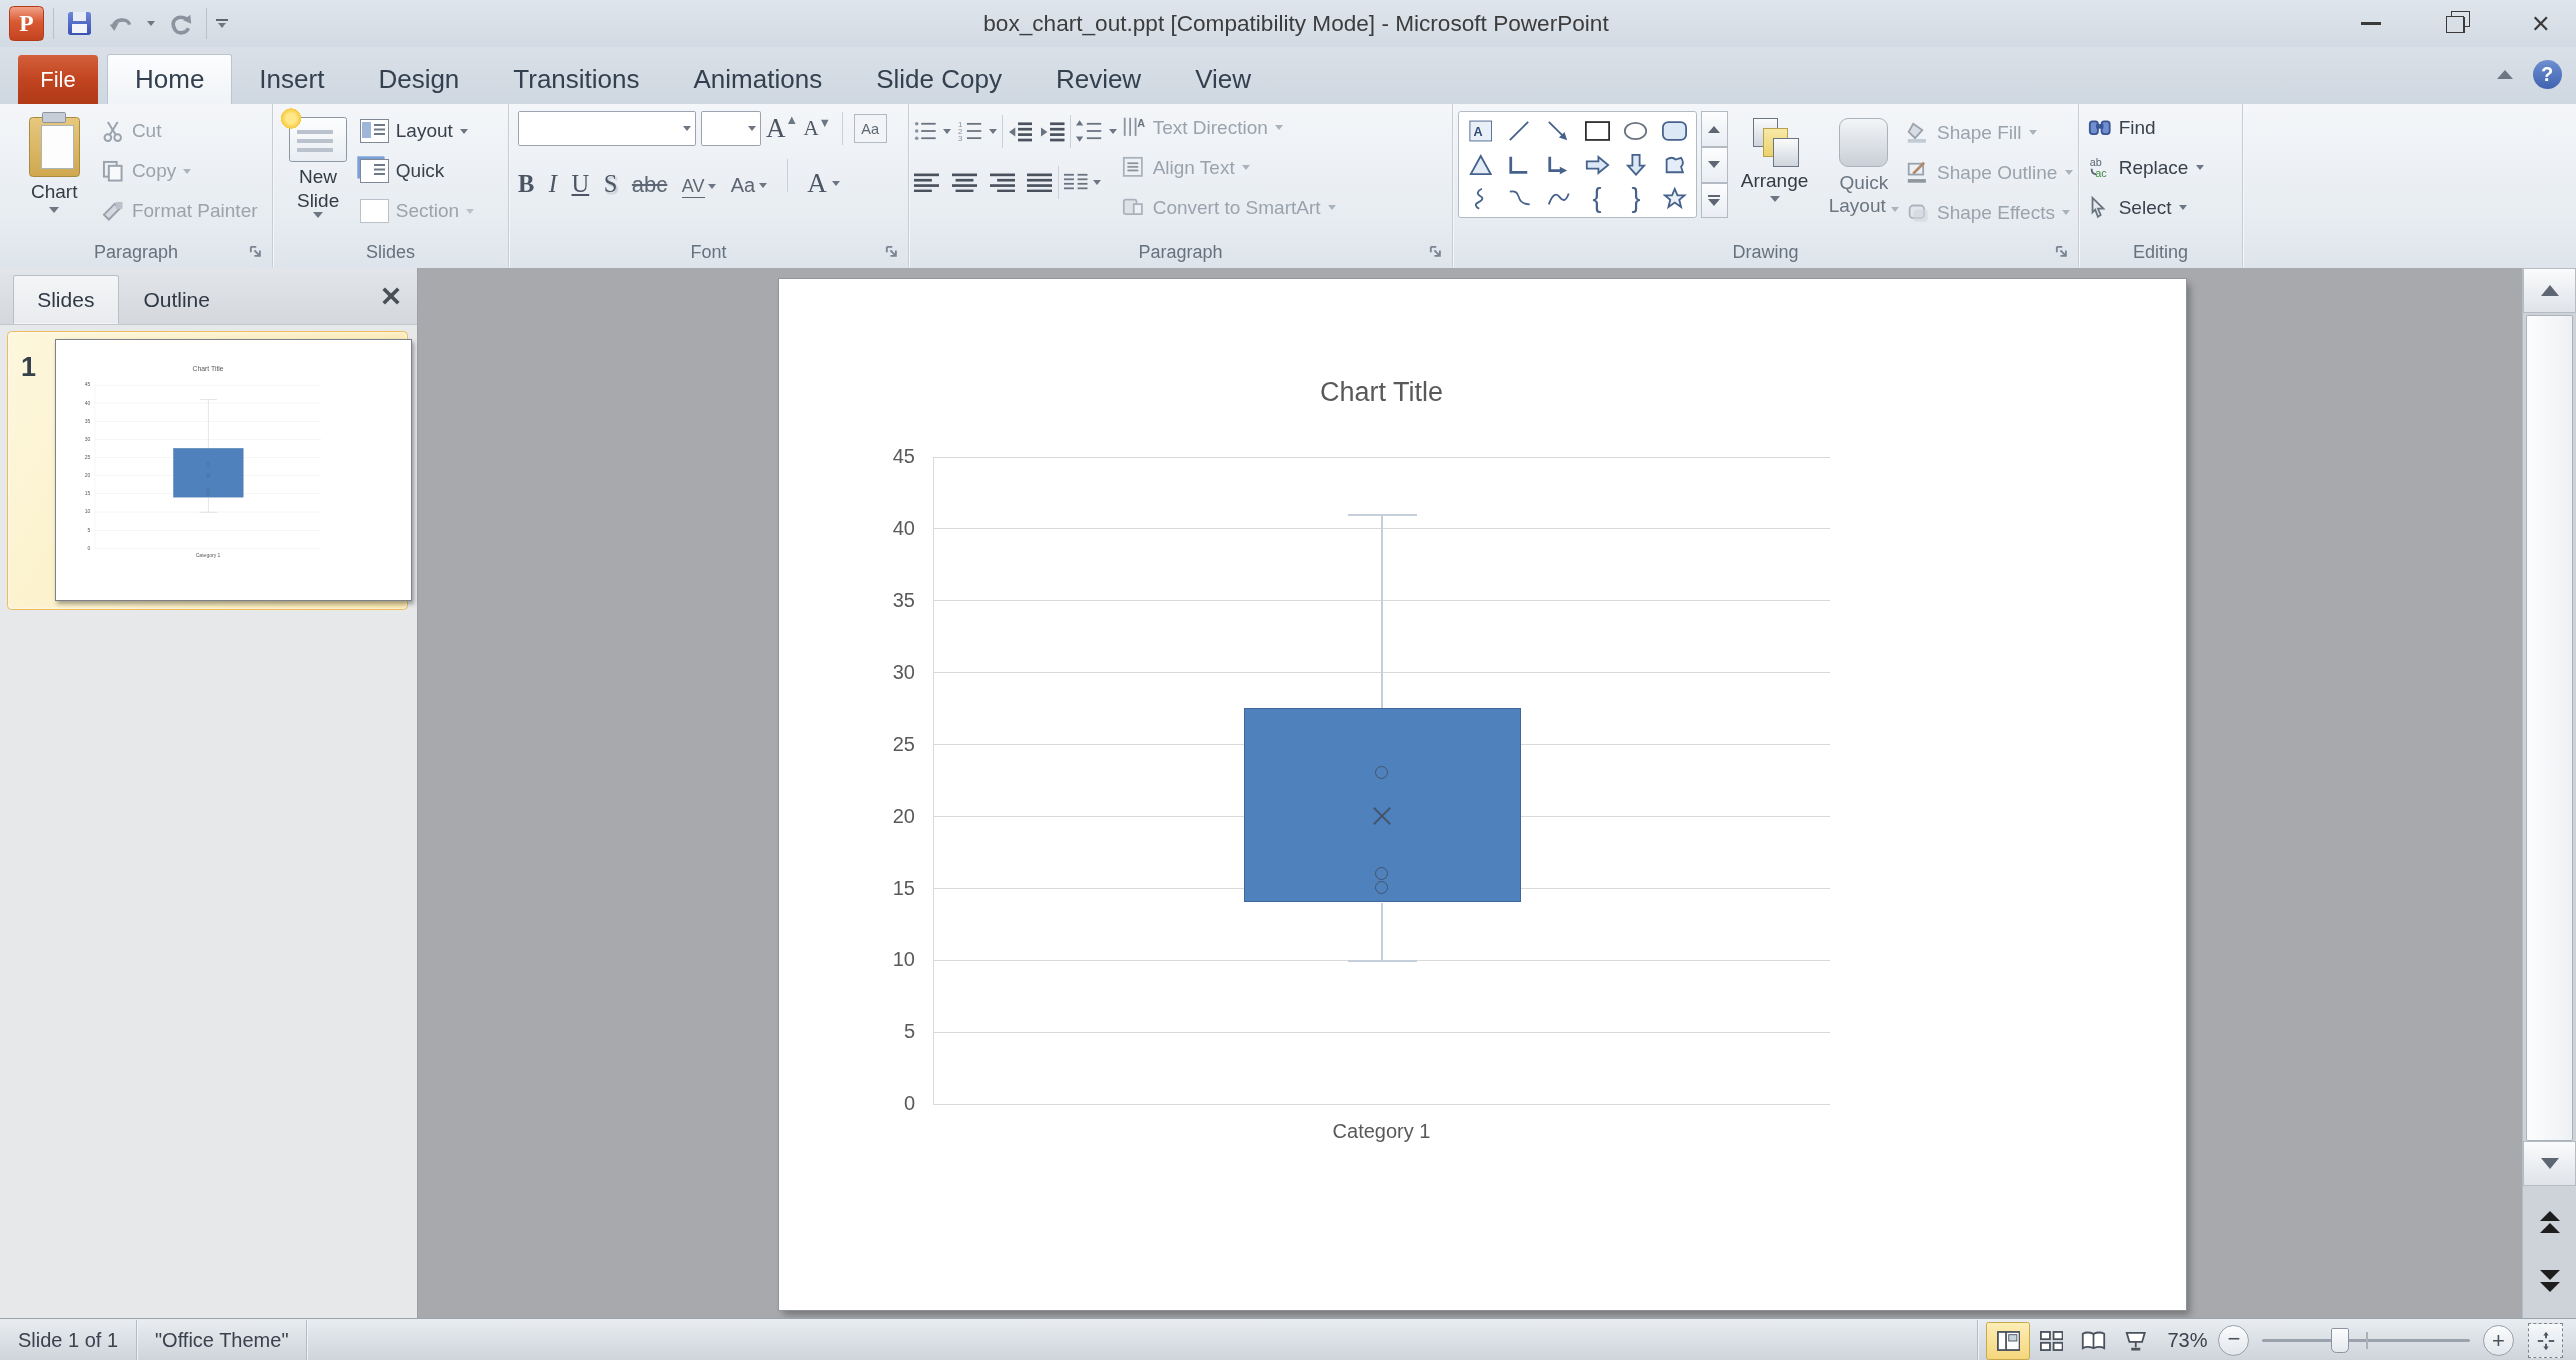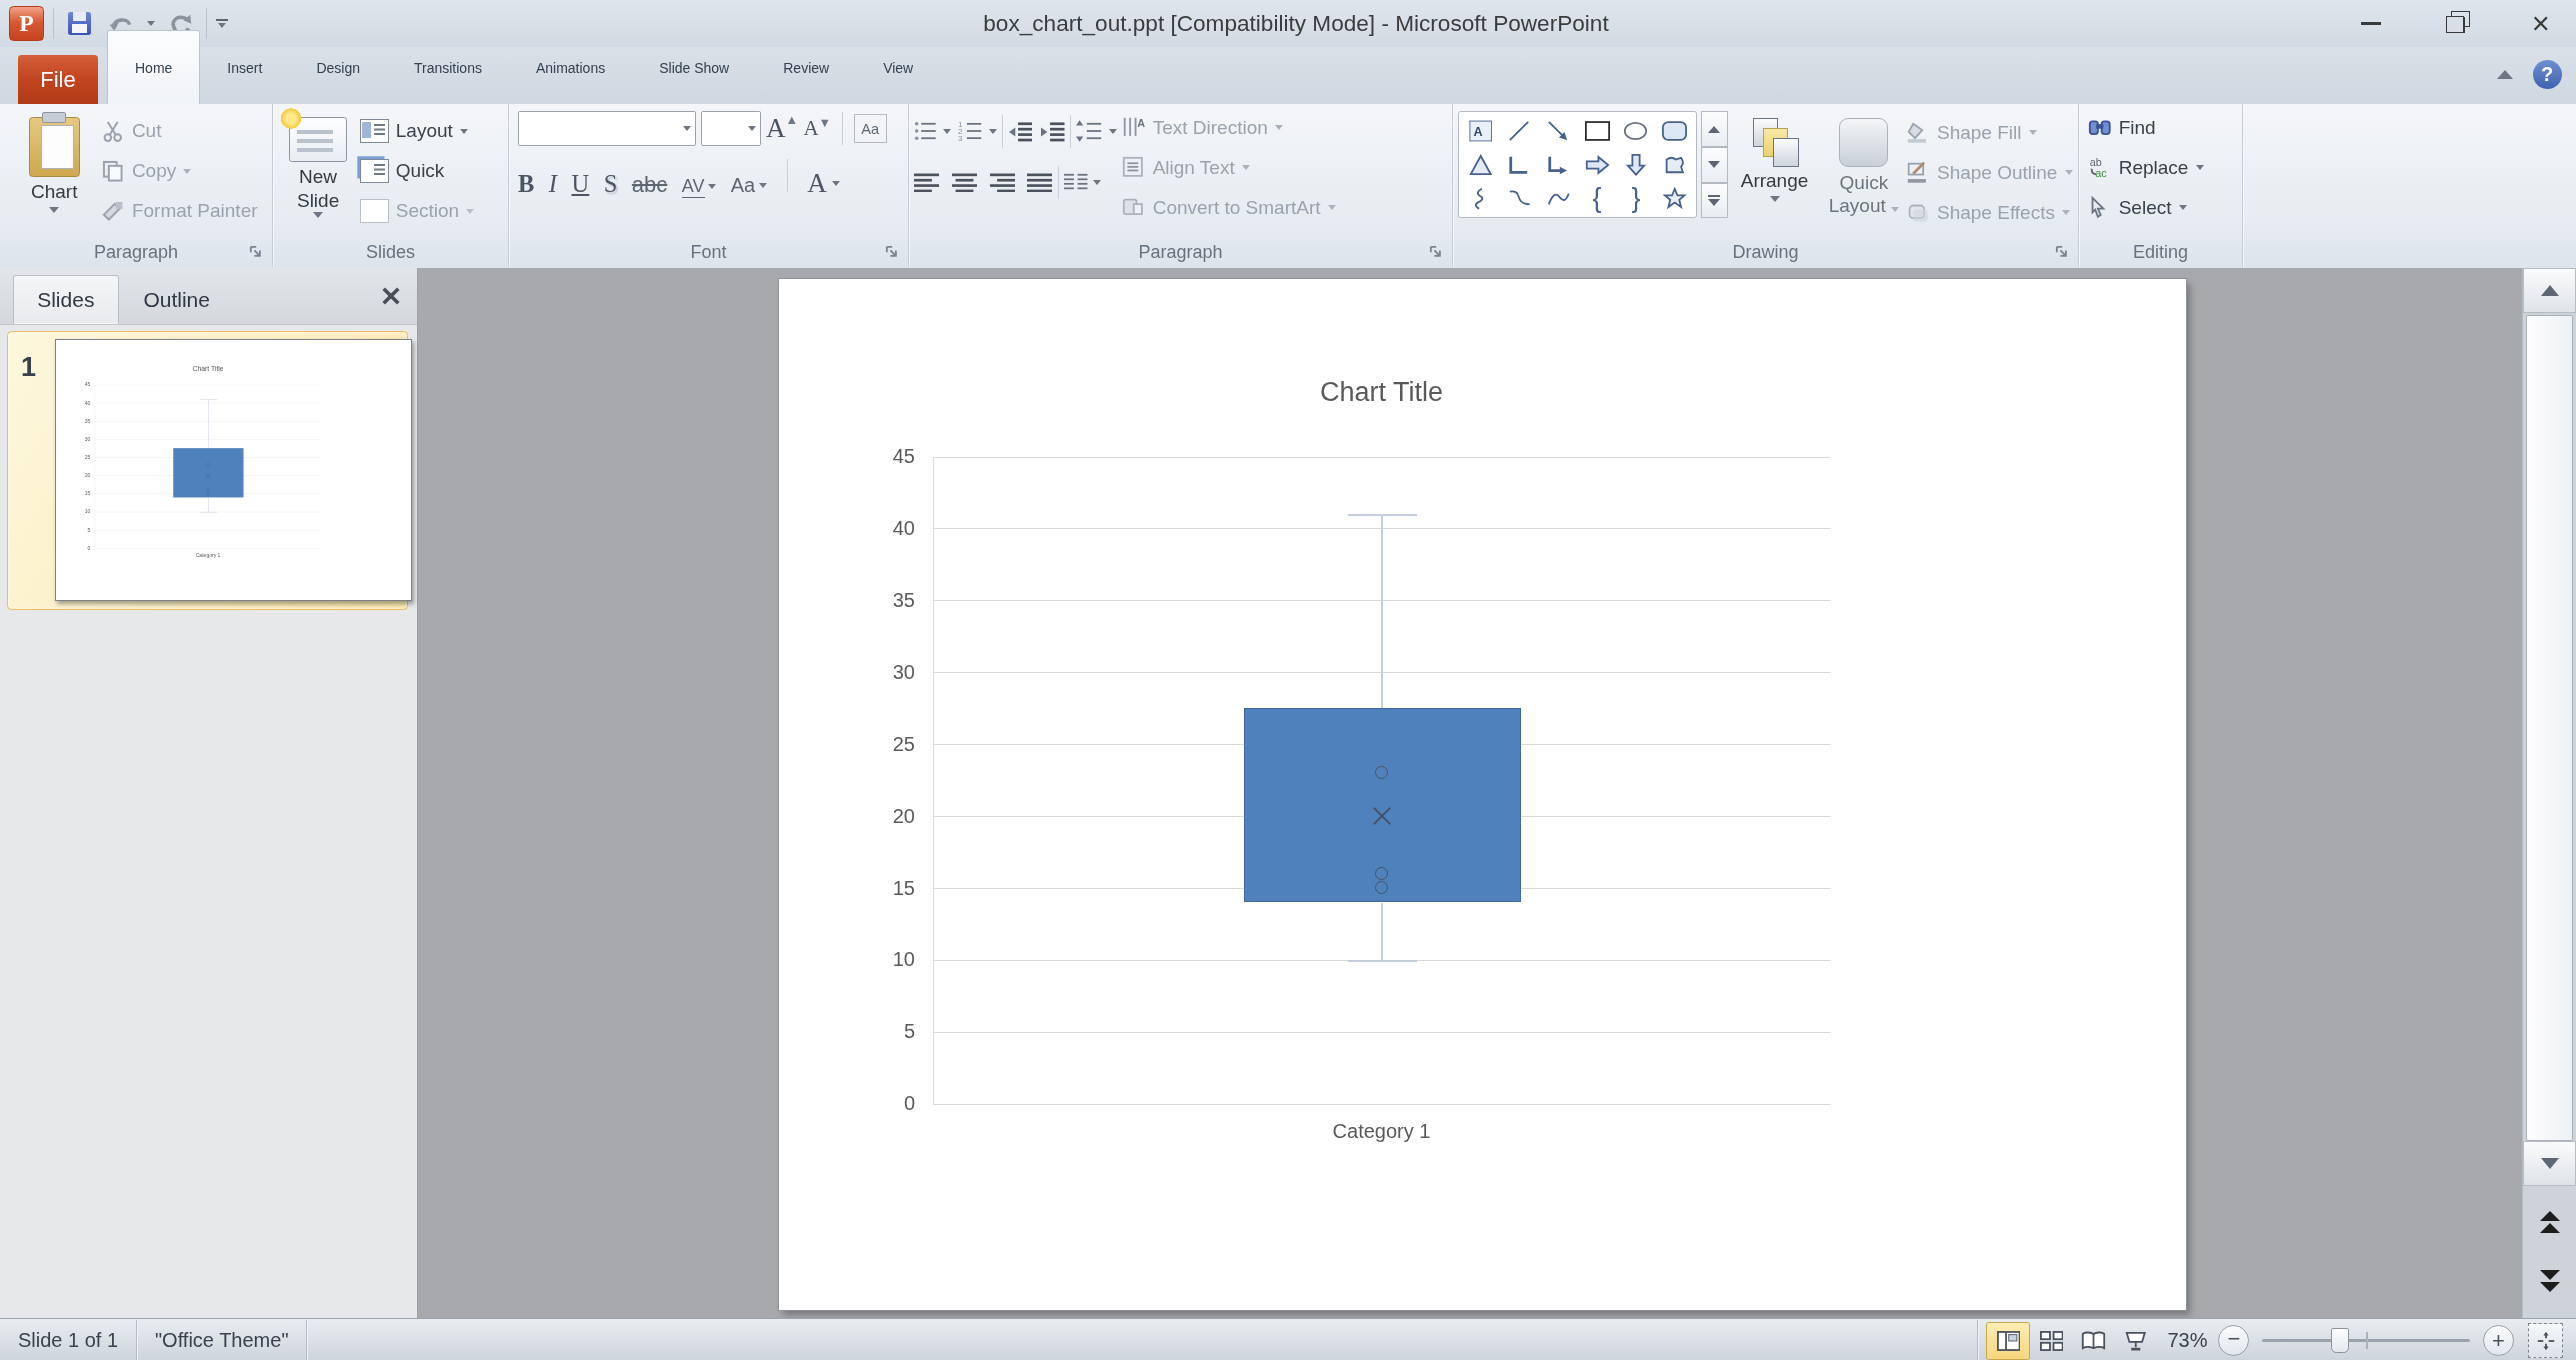--- a/index.html
+++ b/index.html
@@ -33,21 +33,21 @@
   .restoreglyph{width:16.3px;height:14.5px;border:1.8px solid #3a3a3a;position:relative;background:transparent;margin-top:3.6px;}
   .restoreglyph:before{content:"";position:absolute;left:3.6px;top:-7.2px;width:16.3px;height:14.5px;border:1.8px solid #3a3a3a;}
   .restorecover{position:absolute;left:-1.8px;top:-1.8px;width:16.3px;height:14.5px;background:#d8dee6;border:1.8px solid #3a3a3a;}
   .closeglyph{font-size:31px;line-height:27px;color:#3a3a3a;}
   
   .tabrow{position:absolute;left:0;top:47px;width:2576px;height:57px;
     background:linear-gradient(#d9e0e8,#cfd7e0);display:flex;align-items:flex-end;}
   .filetab{margin-left:18px;width:80px;height:49px;border-radius:3.6px 3.6px 0 0;
     background:linear-gradient(#d2603a,#c24420 50%,#b03a17);
     color:#fff;font-size:22px;display:flex;align-items:center;justify-content:center;}
-  .rtab{padding:12px 27px;height:49px;display:flex;align-items:center;font-size:14px;color:#33404f;}
+  .rtab{padding:0 27px;height:49px;display:flex;align-items:center;font-size:26px;color:#33404f;}
   .rtab.active{background:linear-gradient(#fcfdfe,#f0f3f7);border:0.9px solid #bcc4cd;border-bottom:none;
     border-radius:2.7px 2.7px 0 0;margin-left:9px;}
   .tabrow-right{position:absolute;right:14.5px;top:12.7px;display:flex;gap:20px;align-items:center;}
   .chev-up{width:0;height:0;border-left:8.2px solid transparent;border-right:8.2px solid transparent;border-bottom:9px solid #6d7683;}
   .helpbtn{width:29px;height:29px;border-radius:50%;background:linear-gradient(#6f8fd0,#3f62b0);
     color:#fff;font-size:20px;font-weight:bold;display:flex;align-items:center;justify-content:center;}
   
   .ribbon{position:absolute;left:0;top:104px;width:2576px;height:164px;
     background:linear-gradient(#f4f6f9,#e7ecf1 70%,#dde4eb);border-bottom:0.9px solid #9ba4af;display:flex;}
   .group{position:relative;height:163px;border-right:0.9px solid #c6cdd5;box-shadow:0.9px 0 0 #f6f8fa;}
@@ -191,21 +191,21 @@
   </div>
 </div>
 
 <div class="tabrow">
   <div class="filetab">File</div>
   <div class="rtab active">Home</div>
   <div class="rtab">Insert</div>
   <div class="rtab">Design</div>
   <div class="rtab">Transitions</div>
   <div class="rtab">Animations</div>
-  <div class="rtab">Slide Show</div>
+  <div class="rtab">Slide Copy</div>
   <div class="rtab">Review</div>
   <div class="rtab">View</div>
   <div class="tabrow-right">
     <div class="chev-up"></div>
     <div class="helpbtn">?</div>
   </div>
 </div>
 
 <div class="ribbon">
 

